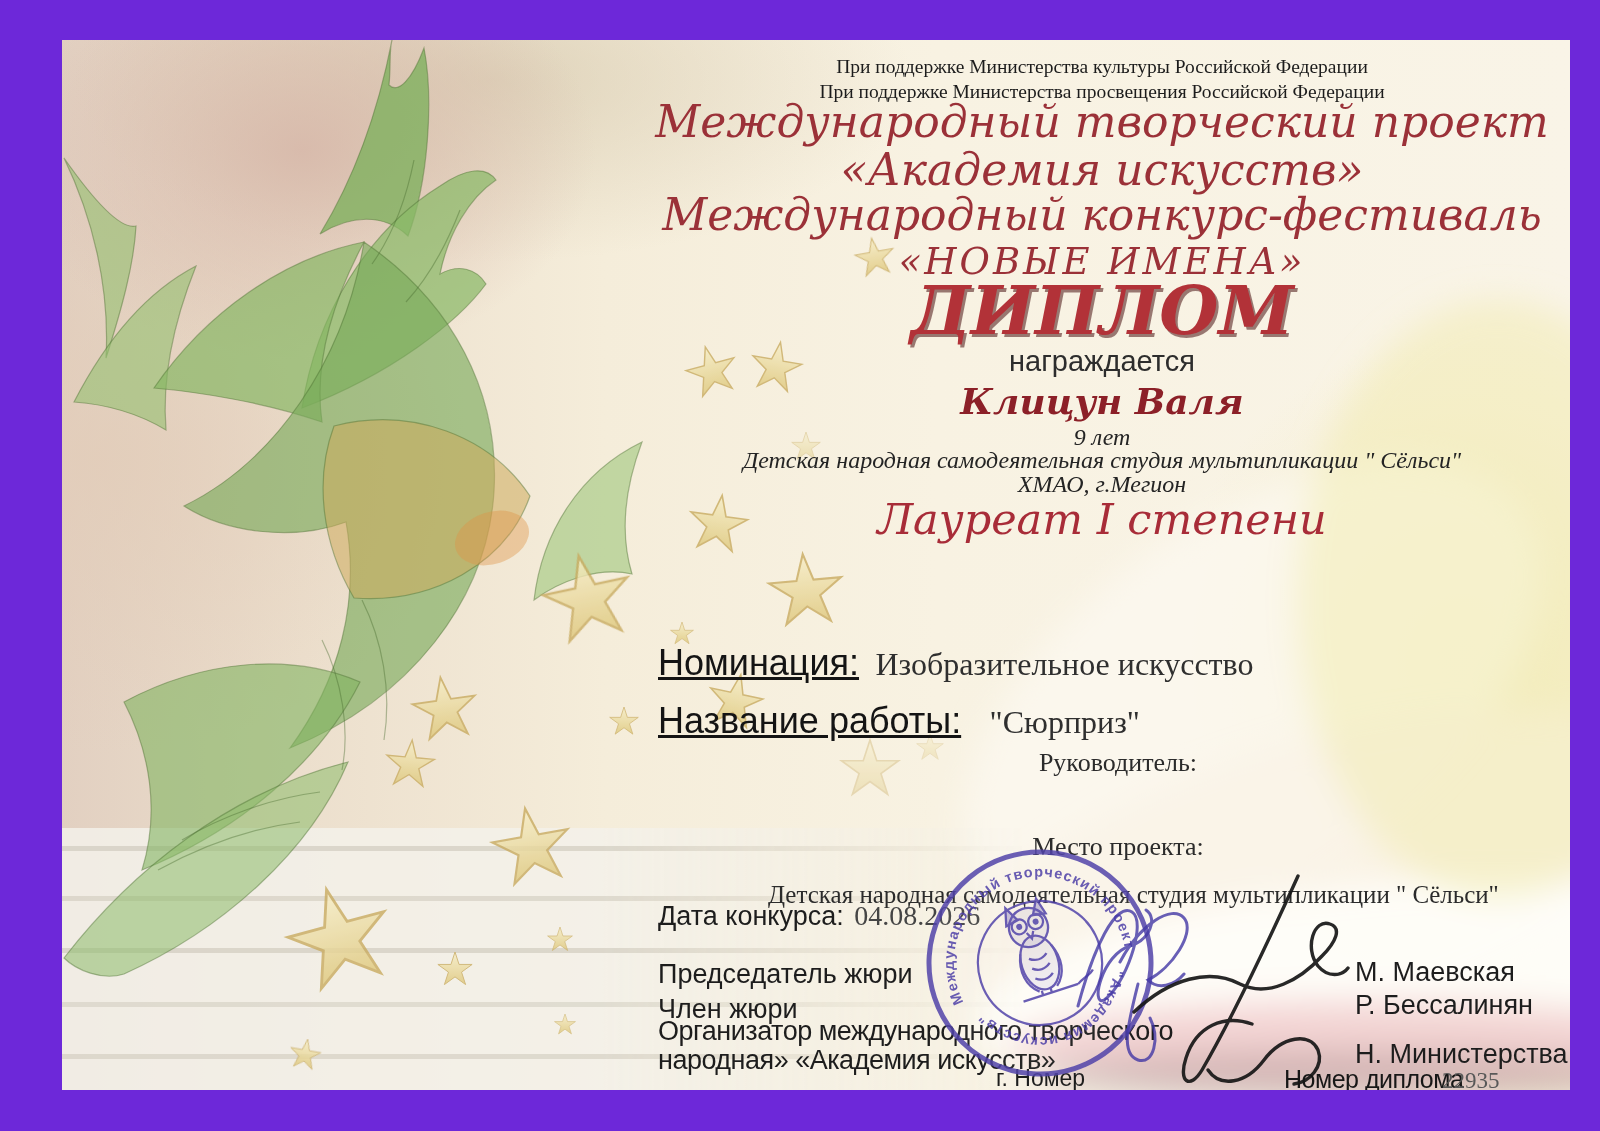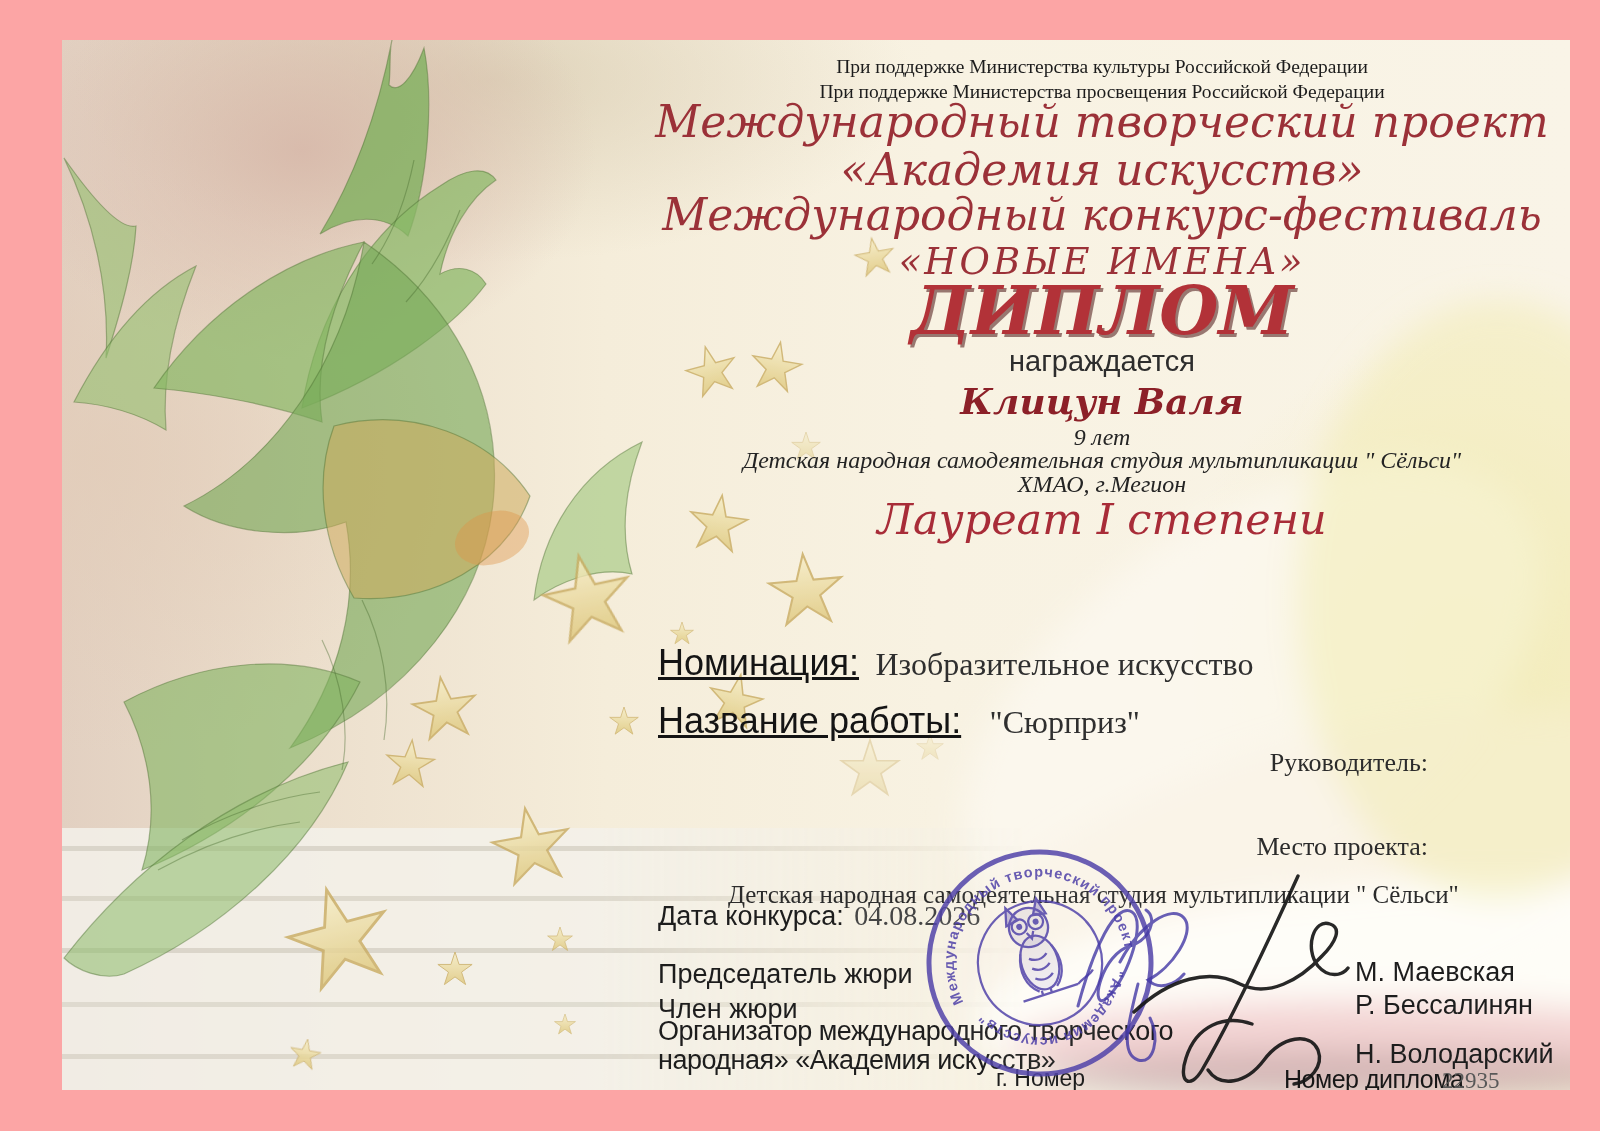--- a/index.html
+++ b/index.html
@@ -1,30 +1,30 @@
 <!DOCTYPE html>
 <html lang="ru"><head>
 <meta charset="utf-8">
 <title>Диплом</title>
 <style>
   html,body{margin:0;padding:0;background:#ffffff;}
-  .canvas{position:relative;width:1600px;height:1131px;background:#fca5a5;overflow:hidden;
+  .canvas{position:relative;width:1600px;height:1131px;background:#6d28d9;overflow:hidden;
           font-family:"Liberation Sans",sans-serif;}
   .cert{position:absolute;left:62px;top:40px;width:1508px;height:1050px;overflow:hidden;
         background:
           radial-gradient(ellipse 420px 300px at 240px 110px, rgba(214,182,168,0.85), rgba(214,182,168,0) 70%),
           radial-gradient(ellipse 520px 420px at 40px 420px, rgba(226,204,184,0.75), rgba(226,204,184,0) 70%),
           radial-gradient(ellipse 600px 260px at 430px 40px, rgba(203,188,158,0.5), rgba(203,188,158,0) 70%),
           radial-gradient(ellipse 460px 500px at 1400px 620px, rgba(240,232,168,0.55), rgba(240,232,168,0) 65%),
           radial-gradient(ellipse 420px 380px at 1480px 1000px, rgba(247,242,220,0.8), rgba(247,242,220,0) 70%),
           linear-gradient(90deg,#e2d0c1 0%,#ecdfcd 16%,#f5edda 36%,#f8f2e2 58%,#f9f4e7 100%);}
   svg.layer{position:absolute;left:0;top:0;width:1508px;height:1050px;pointer-events:none;}
   .t{position:absolute;white-space:nowrap;line-height:1.08;}
   .ctr{left:540px;width:1000px;text-align:center;}
-  .ctr2{left:666px;width:700px;text-align:right;}
+  .ctr2{left:706px;width:700px;text-align:center;}
   .ser{font-family:"Liberation Serif",serif;}
   .dser{font-family:"DejaVu Serif",serif;}
   .sans{font-family:"Liberation Sans",sans-serif;}
   .it{font-style:italic;}
   .support{font-size:19.5px;color:#1c1c1c;}
   .redhead{font-size:44px;color:#9b3138;}
   .festname{font-size:37px;color:#9b3138;letter-spacing:3px;}
   .diploma{font-size:68px;font-weight:bold;color:#b23238;
            text-shadow:2.5px 2.5px 0 rgba(72,18,18,0.55);}
   .awarded{font-size:29px;color:#2d2d2d;}
@@ -162,21 +162,21 @@
       <span class="dateval ser" style="margin-left:6px">04.08.2026</span>
     </div>
     <div class="t foot sans" style="left:596px;top:920px">Председатель жюри</div>
     <div class="t foot sans" style="left:596px;top:955px">Член жюри</div>
     <div class="t foot sans" style="left:596px;top:977px;letter-spacing:-0.5px">Организатор международного творческого</div>
     <div class="t foot sans" style="left:596px;top:1006px;letter-spacing:-0.5px">народная» «Академия искусств»</div>
     <div class="t footsm sans" style="left:934px;top:1026px">г. Номер</div>
 
     <div class="t foot sans" style="left:1293px;top:918px">М. Маевская</div>
     <div class="t foot sans" style="left:1293px;top:951px">Р. Бессалинян</div>
-    <div class="t foot sans" style="left:1293px;top:1000px">Н. Володарский</div>
+    <div class="t foot sans" style="left:1293px;top:1000px">Н. Министерства</div>
     <div class="t numlab sans" style="left:1222px;top:1026px">Номер диплома</div>
     <div class="t numval ser" style="left:1380px;top:1029px">22935</div>
 
     <svg class="layer" viewBox="0 0 1508 1050" aria-hidden="true">
       <g transform="translate(978,923) rotate(-18)" opacity="0.85">
         <circle r="111" fill="rgba(255,255,255,0.05)" stroke="#5244aa" stroke-width="5"></circle>
         <circle r="62" fill="none" stroke="#5244aa" stroke-width="2.2"></circle>
         <path id="arcTop" d="M -84 18 A 86 86 0 1 1 84 18" fill="none"></path>
         <path id="arcBot" d="M 72 -17 A 74 74 0 1 1 -72 -17" fill="none"></path>
         <text font-family="Liberation Sans, sans-serif" font-size="14.5" font-weight="bold" fill="#4f41a8" letter-spacing="1.2">

